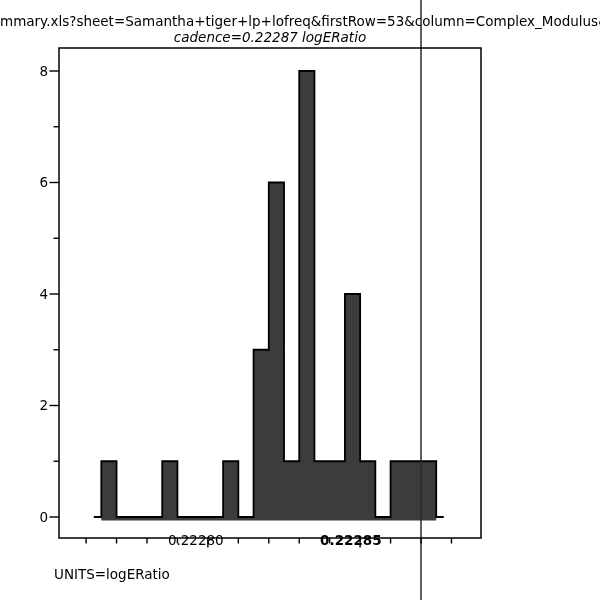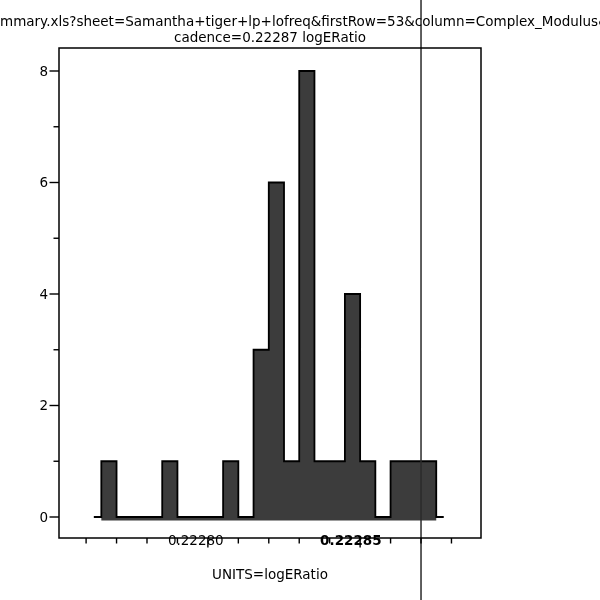--- a/index.html
+++ b/index.html
@@ -1,22 +1,22 @@
 <!DOCTYPE html>
 <html><head>
 <meta charset="utf-8">
 <style>
   html,body{margin:0;padding:0;}
   body{width:600px;height:600px;background:#ffffff;font-family:"DejaVu Sans",sans-serif;}
   .figure{position:relative;width:600px;height:600px;background:#ffffff;overflow:hidden;}
   .figure svg{position:absolute;left:0;top:0;}
   .txt{position:absolute;color:#000;font-size:13.5px;line-height:17px;white-space:nowrap;}
   .title1{left:0;top:13px;width:600px;overflow:hidden;text-align:left;}
-  .title2{left:0;top:29px;width:540px;text-align:center;}
-  .xlabel{left:70px;top:566px;width:400px;text-align:center;}
+  .title2{left:0;top:29px;width:540px;text-align:center;font-style:italic;}
+  .xlabel{left:54px;top:566px;width:400px;}
   .ylab{left:14px;width:34px;text-align:right;}
   .xlab{top:532px;width:80px;}
 </style>
 </head>
 <body>
 
 <div class="figure">
   <svg id="chart-svg" width="600" height="600" viewBox="0 0 600 600">
       <path d="M 101.32178932174213 520.5 L 101.32178932174213 461.25 L 116.54545454542381 461.25 L 116.54545454542381 517 L 131.7691197691055 517 L 131.7691197691055 517 L 146.99278499278716 517 L 146.99278499278716 517 L 162.21645021646887 517 L 162.21645021646887 461.25 L 177.44011544006605 461.25 L 177.44011544006605 517 L 192.66378066374773 517 L 192.66378066374773 517 L 207.8874458874294 517 L 207.8874458874294 517 L 223.11111111111111 517 L 223.11111111111111 461.25 L 238.3347763347928 461.25 L 238.3347763347928 517 L 253.5584415584745 517 L 253.5584415584745 349.75 L 268.78210678207165 349.75 L 268.78210678207165 182.5 L 284.00577200575333 182.5 L 284.00577200575333 461.25 L 299.229437229435 461.25 L 299.229437229435 71 L 314.4531024531167 71 L 314.4531024531167 461.25 L 329.6767676767984 461.25 L 329.6767676767984 461.25 L 344.90043290039563 461.25 L 344.90043290039563 294 L 360.12409812407725 294 L 360.12409812407725 461.25 L 375.3477633477589 461.25 L 375.3477633477589 517 L 390.57142857144066 517 L 390.57142857144066 461.25 L 405.79509379512234 461.25 L 405.79509379512234 461.25 L 421.018759018804 461.25 L 421.018759018804 461.25 L 436.24242424240117 461.25 L 436.24242424240117 520.5 Z" fill="#3c3c3c" stroke="none"></path>
       <path d="M 93.82178932174213 517 L 101.32178932174213 517 L 101.32178932174213 461.25 L 116.54545454542381 461.25 L 116.54545454542381 517 L 131.7691197691055 517 L 131.7691197691055 517 L 146.99278499278716 517 L 146.99278499278716 517 L 162.21645021646887 517 L 162.21645021646887 461.25 L 177.44011544006605 461.25 L 177.44011544006605 517 L 192.66378066374773 517 L 192.66378066374773 517 L 207.8874458874294 517 L 207.8874458874294 517 L 223.11111111111111 517 L 223.11111111111111 461.25 L 238.3347763347928 461.25 L 238.3347763347928 517 L 253.5584415584745 517 L 253.5584415584745 349.75 L 268.78210678207165 349.75 L 268.78210678207165 182.5 L 284.00577200575333 182.5 L 284.00577200575333 461.25 L 299.229437229435 461.25 L 299.229437229435 71 L 314.4531024531167 71 L 314.4531024531167 461.25 L 329.6767676767984 461.25 L 329.6767676767984 461.25 L 344.90043290039563 461.25 L 344.90043290039563 294 L 360.12409812407725 294 L 360.12409812407725 461.25 L 375.3477633477589 461.25 L 375.3477633477589 517 L 390.57142857144066 517 L 390.57142857144066 461.25 L 405.79509379512234 461.25 L 405.79509379512234 461.25 L 421.018759018804 461.25 L 421.018759018804 461.25 L 436.24242424240117 461.25 L 436.24242424240117 517 L 443.74242424240117 517" fill="none" stroke="#000000" stroke-width="1.8"></path>

